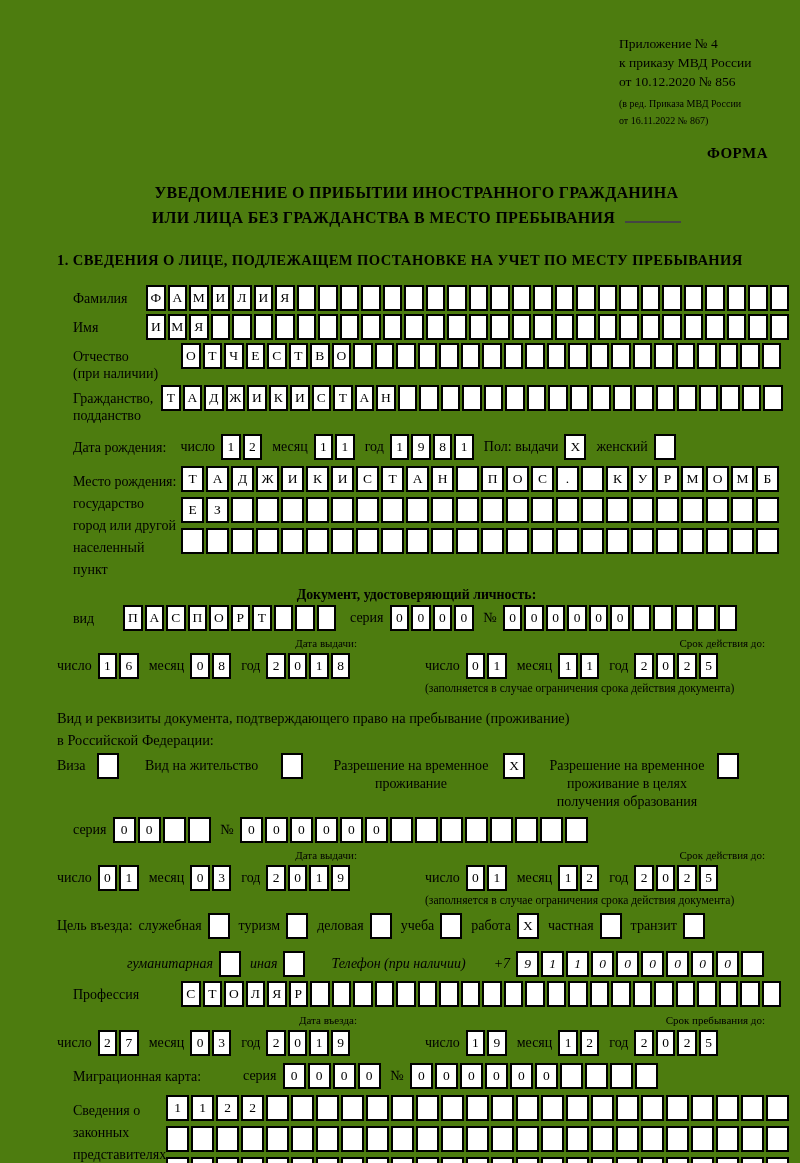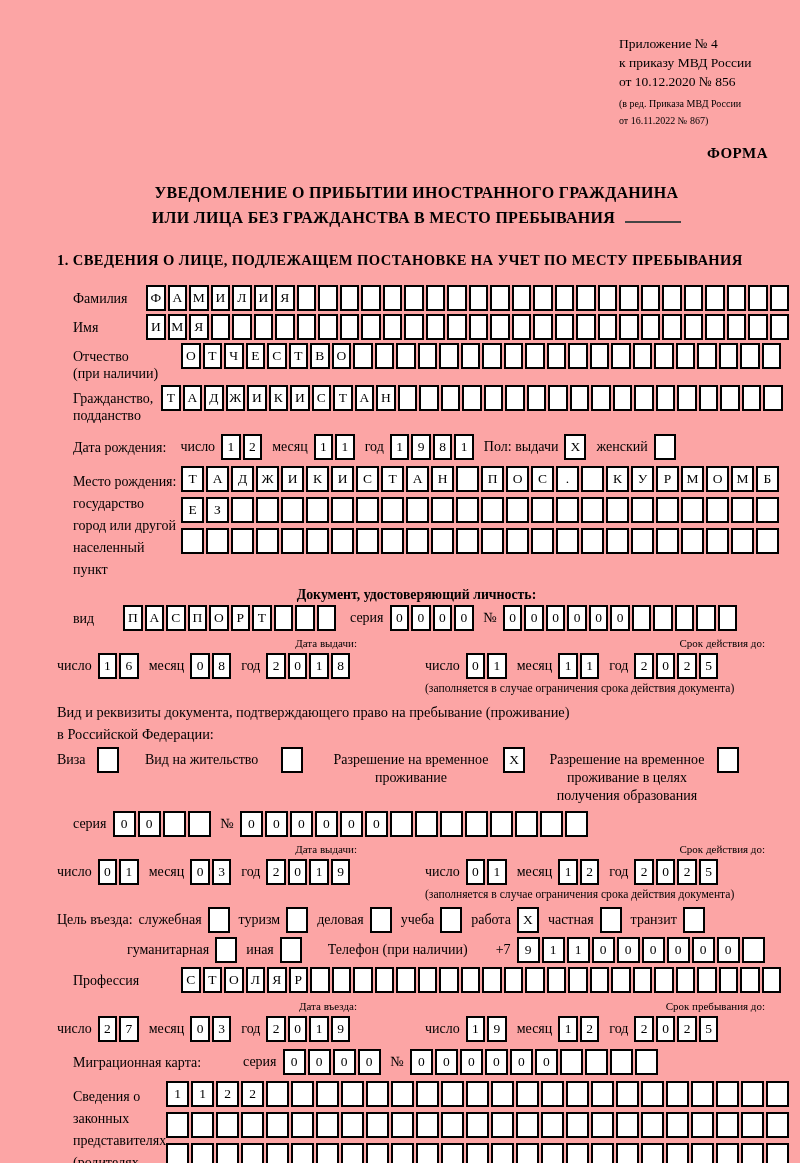--- a/index.html
+++ b/index.html
@@ -1,18 +1,18 @@
 <!DOCTYPE html>
 <html><head>
 <meta charset="utf-8">
 <style>
   * { margin:0; padding:0; box-sizing:border-box; }
   html,body { background:#fff; }
   body { width:800px; font-family:"Liberation Serif", serif; color:#000; }
-  .page { width:800px; height:1163px; padding:34px 24px 10px 57px; overflow:hidden; background:#fca5a5; }
+  .page { width:800px; height:1163px; padding:34px 24px 10px 57px; overflow:hidden; background:#4d7c0f; }
 
   
   .hdr { margin-left:562px; font-size:13.5px; line-height:19px; }
   .hdr .rev { font-size:10px; line-height:17px; margin-top:4px; }
   .forma { text-align:right; font-weight:bold; font-size:15px; margin-top:16px; padding-right:8px; letter-spacing:0.5px; }
 
   
   .title { text-align:center; font-weight:bold; font-size:16px; line-height:25px; margin-top:18px; letter-spacing:0.3px; }
   .uline { display:inline-block; width:56px; height:12px; border-bottom:2px solid #444; margin-left:10px; }
 
@@ -41,39 +41,39 @@
   .datepair { display:flex; margin-top:4px; }
   .dp-l { flex:0 0 368px; }
   .dp-r { flex:1; }
   .dp-head { font-size:11px; text-align:right; line-height:16px; }
   .dp-l .dp-head { width:300px; }
   .dp-r .dp-head { width:330px; margin-left:10px; }
   .dp-row { display:flex; align-items:center; margin-top:2px; }
   .dp-note { font-size:11.6px; text-align:left; width:370px; margin-top:3px; line-height:13px; }
 
   
-  .res-lines { font-size:14.4px; line-height:22px; margin-top:6px; }
+  .res-lines { font-size:14.4px; line-height:22px; margin-top:12px; }
   .opts { display:flex; align-items:flex-start; margin-top:2px; }
   .opt { display:flex; align-items:flex-start; }
   .opt .olabel { font-size:14px; line-height:18px; padding-top:4px; }
   .opt .center { text-align:center; }
   .opt .cb { margin-left:6px; }
   .o1 .olabel { width:34px; }
   .o2 { margin-left:26px; }
   .o2 .olabel { width:130px; }
   .o3 { margin-left:22px; }
   .o3 .olabel { width:172px; }
   .o4 { margin-left:18px; }
   .o4 .olabel { width:168px; }
 
   
   .purp { display:flex; align-items:center; margin-top:6px; flex-wrap:nowrap; }
   .purp .plabel { font-size:14px; margin-right:6px; }
   .purp .gap { margin-left:9px; }
-  .purp2 { padding-left:70px; margin-top:4px; }
+  .purp2 { padding-left:70px; margin-top:12px;font-style:italic; }
 </style>
 </head>
 <body>
 
 <div class="page">
 
   <div class="hdr">
     <div>Приложение № 4</div>
     <div>к приказу МВД России</div>
     <div>от 10.12.2020 № 856</div>

